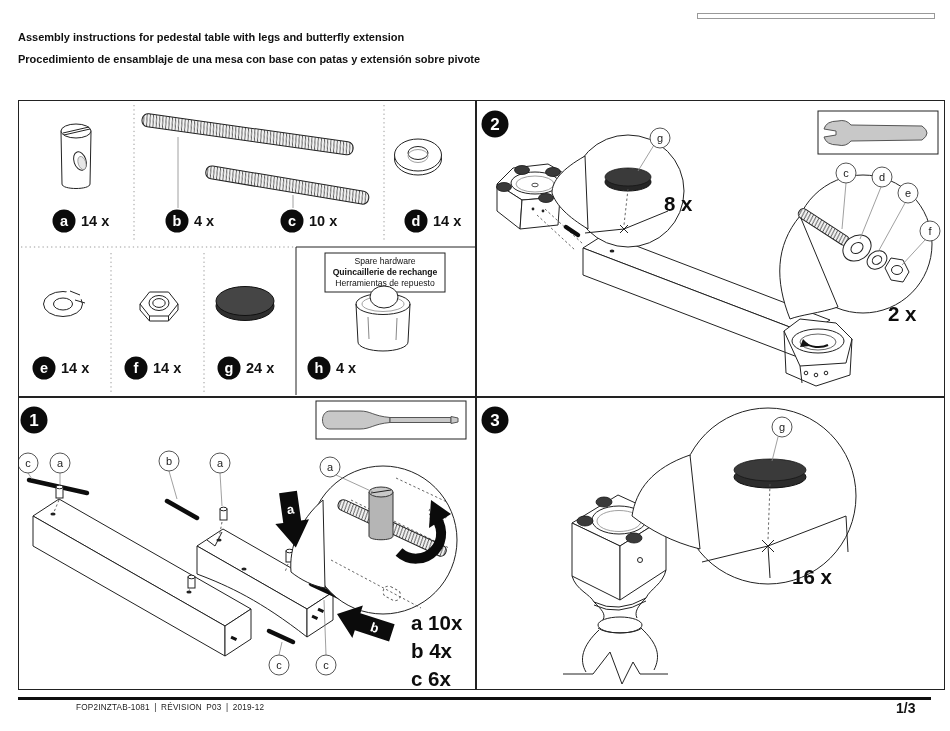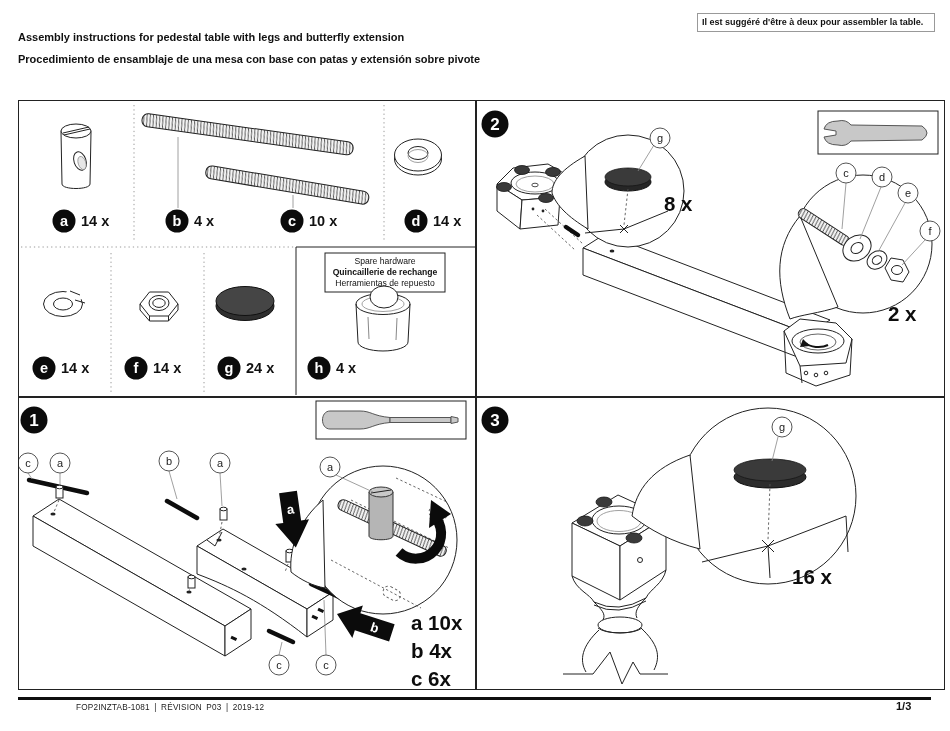--- a/index.html
+++ b/index.html
@@ -12,21 +12,21 @@
   .grid{position:absolute;left:18px;top:100px;width:927px;height:590px;border:1.5px solid #222;box-sizing:border-box;}
   .vdiv{position:absolute;left:456px;top:0;width:1.5px;height:100%;background:#222;}
   .hdiv{position:absolute;left:0;top:295px;width:100%;height:1.5px;background:#222;}
   .svgpanel{position:absolute;display:block;}
   #svg-hw{left:0;top:0;}
   #svg-s1{left:0;top:296px;}
   #svg-s2{left:456px;top:0;}
   #svg-s3{left:456px;top:296px;}
   .footrule{position:absolute;left:18px;top:697px;width:913px;height:3.2px;background:#0e0e0e;}
   .footdoc{position:absolute;left:76px;top:703px;font-size:8.2px;letter-spacing:.2px;word-spacing:2px;color:#222;}
-  .footpage{position:absolute;left:896px;top:700px;font-size:11px;font-weight:bold;color:#111;}
+  .footpage{position:absolute;left:896px;top:700px;font-size:14px;font-weight:bold;color:#111;}
   
   text{font-family:"Liberation Sans",sans-serif;}
   .ln{fill:none;stroke:#222;stroke-width:1;}
   .wf{fill:#fff;stroke:#222;stroke-width:1;}
   .dark{fill:#3a3a3a;stroke:#161616;stroke-width:.8;}
   .dash{stroke:#555;stroke-width:.9;stroke-dasharray:2.4 2.4;fill:none;}
   .dot{stroke:#9a9a9a;stroke-width:1;stroke-dasharray:1.3 3;fill:none;}
   .ldr{stroke:#888;stroke-width:.8;fill:none;}
   .thick{stroke:#0d0d0d;stroke-width:4.5;stroke-linecap:round;}
   .badge{fill:#0b0b0b;}
@@ -44,21 +44,20 @@
 <body>
 
 <div class="page">
 
   <div class="title">
     <div>Assembly instructions for pedestal table with legs and butterfly extension</div>
     <div>Procedimiento de ensamblaje de una mesa con base con patas y extensión sobre pivote</div>
   </div>
 
   <div class="notebox">
-    <div class="b">Il est suggéré d'être à deux pour assembler la table.</div>
   </div>
 
   <div class="grid">
     <div class="vdiv"></div>
     <div class="hdiv"></div>
 
     <svg id="svg-hw" class="svgpanel" width="456" height="295" viewBox="18 100 456 295">
       <defs>
         <pattern id="thrA" width="3.2" height="14" patternUnits="userSpaceOnUse">
           <rect width="3.2" height="14" fill="#f3f3f3"></rect>

